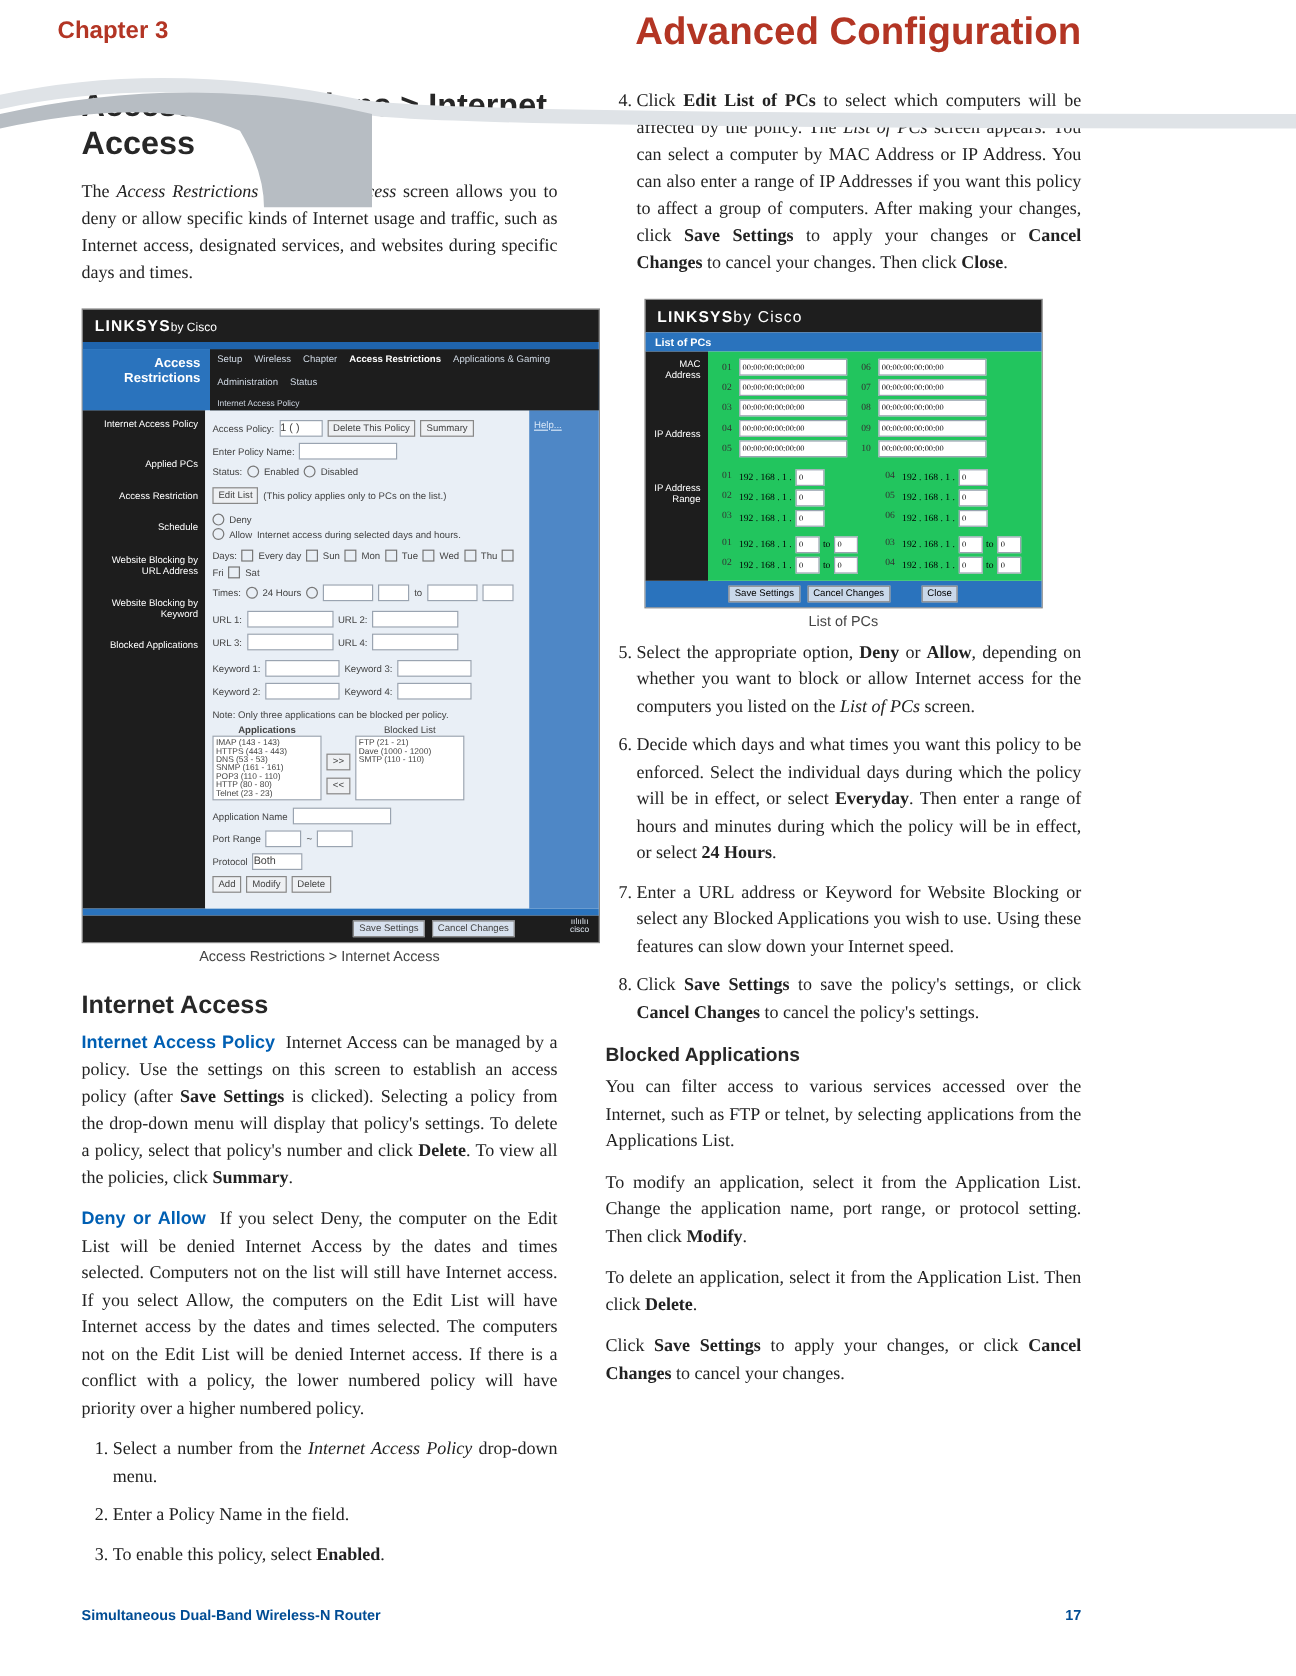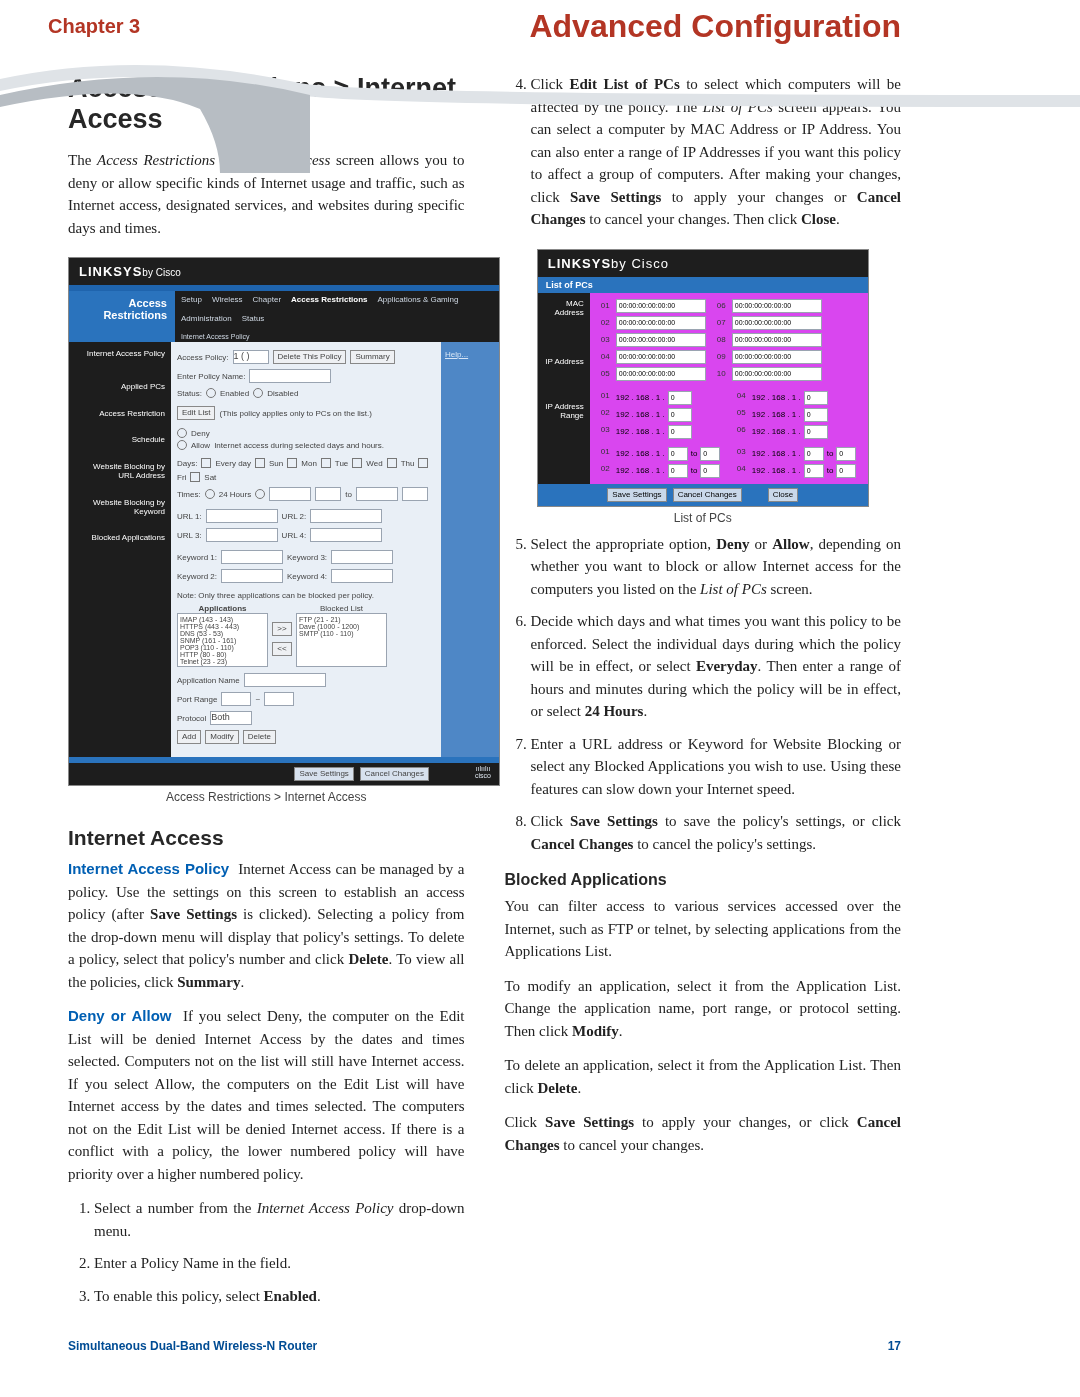--- a/index.html
+++ b/index.html
@@ -241,21 +241,21 @@
   }
   .shot2 .brand {
     background: #1e1e1e; color: #fff; padding: 6px 10px; font-size: 13px; letter-spacing: 1px;
   }
   .shot2 .body { display: flex; }
   .shot2 .labels {
     width: 78px; background: #1d1d1d; color: #fff; font-size: 8px;
     text-align: right; padding: 6px 6px;
   }
   .shot2 .labels div { margin-bottom: 36px; }
-  .shot2 .panel { flex: 1; background: #d946ef; padding: 6px; }
+  .shot2 .panel { flex: 1; background: #22c55e; padding: 6px; font-family: Liberation Serif, serif; }
   .shot2 .grid {
     display: grid;
     grid-template-columns: 14px 90px 14px 90px;
     gap: 3px 6px;
     align-items: center;
     margin-bottom: 10px;
   }
   .shot2 .n { font-size: 8px; color: #333; text-align: right; }
   .shot2 .field { border: 1px solid #9aa4b1; background: #fff; height: 12px; font-size: 7px; padding: 0 2px; line-height: 12px; }
   .shot2 .ipgrid {
@@ -398,21 +398,21 @@
                 <span class="lbl8">Keyword 3:</span>
                   <span class="inp" style="width:60px"></span>
               </div>
               <div class="row">
                 <span class="lbl8">Keyword 2:</span>
                   <span class="inp" style="width:60px"></span>
                 <span class="lbl8">Keyword 4:</span>
                   <span class="inp" style="width:60px"></span>
               </div>
               <div class="lbl8" style="margin-top:8px">Note: Only three applications can be blocked per policy.</div>
-              <div class="row" style="align-items:flex-start;margin-top:4px">
+              <div class="row" style="align-items:center;margin-top:4px">
                 <div>
                   <div class="lbl8" style="text-align:center;font-weight:bold">Applications</div>
                   <div class="apps-box">
                     <div>IMAP (143 - 143)</div>
                     <div>HTTPS (443 - 443)</div>
                     <div>DNS (53 - 53)</div>
                     <div>SNMP (161 - 161)</div>
                     <div>POP3 (110 - 110)</div>
                     <div>HTTP (80 - 80)</div>
                     <div>Telnet (23 - 23)</div>

